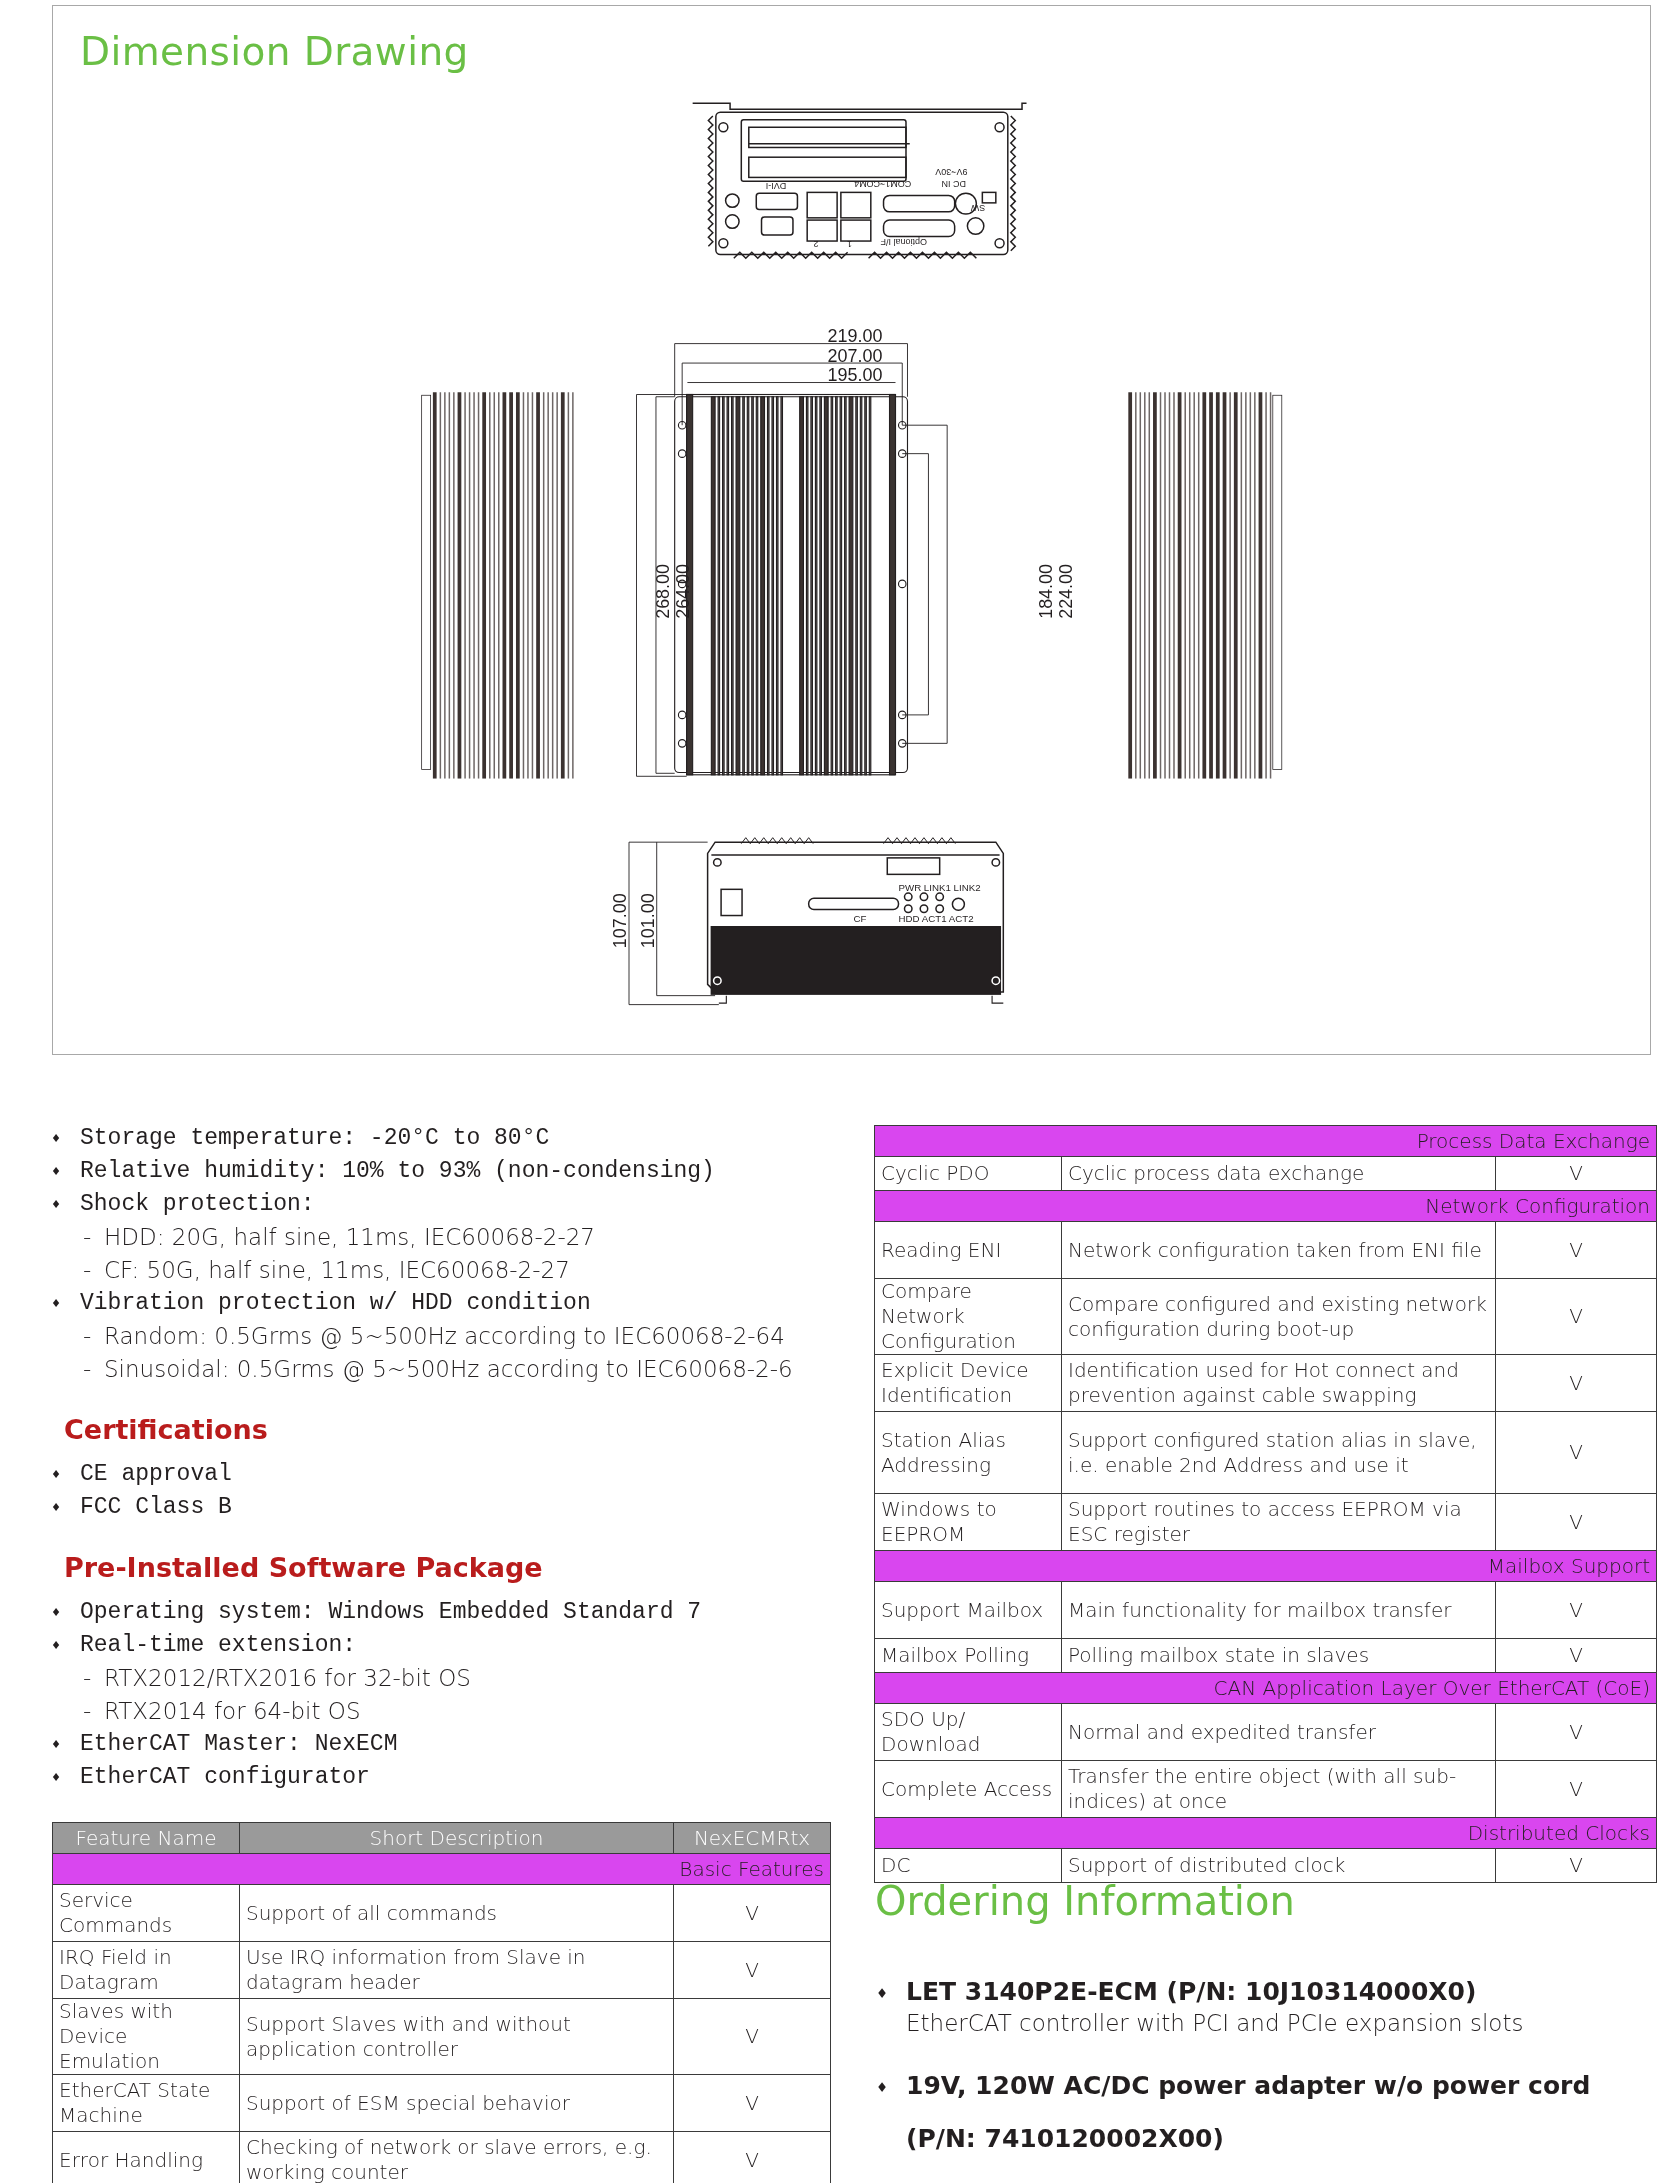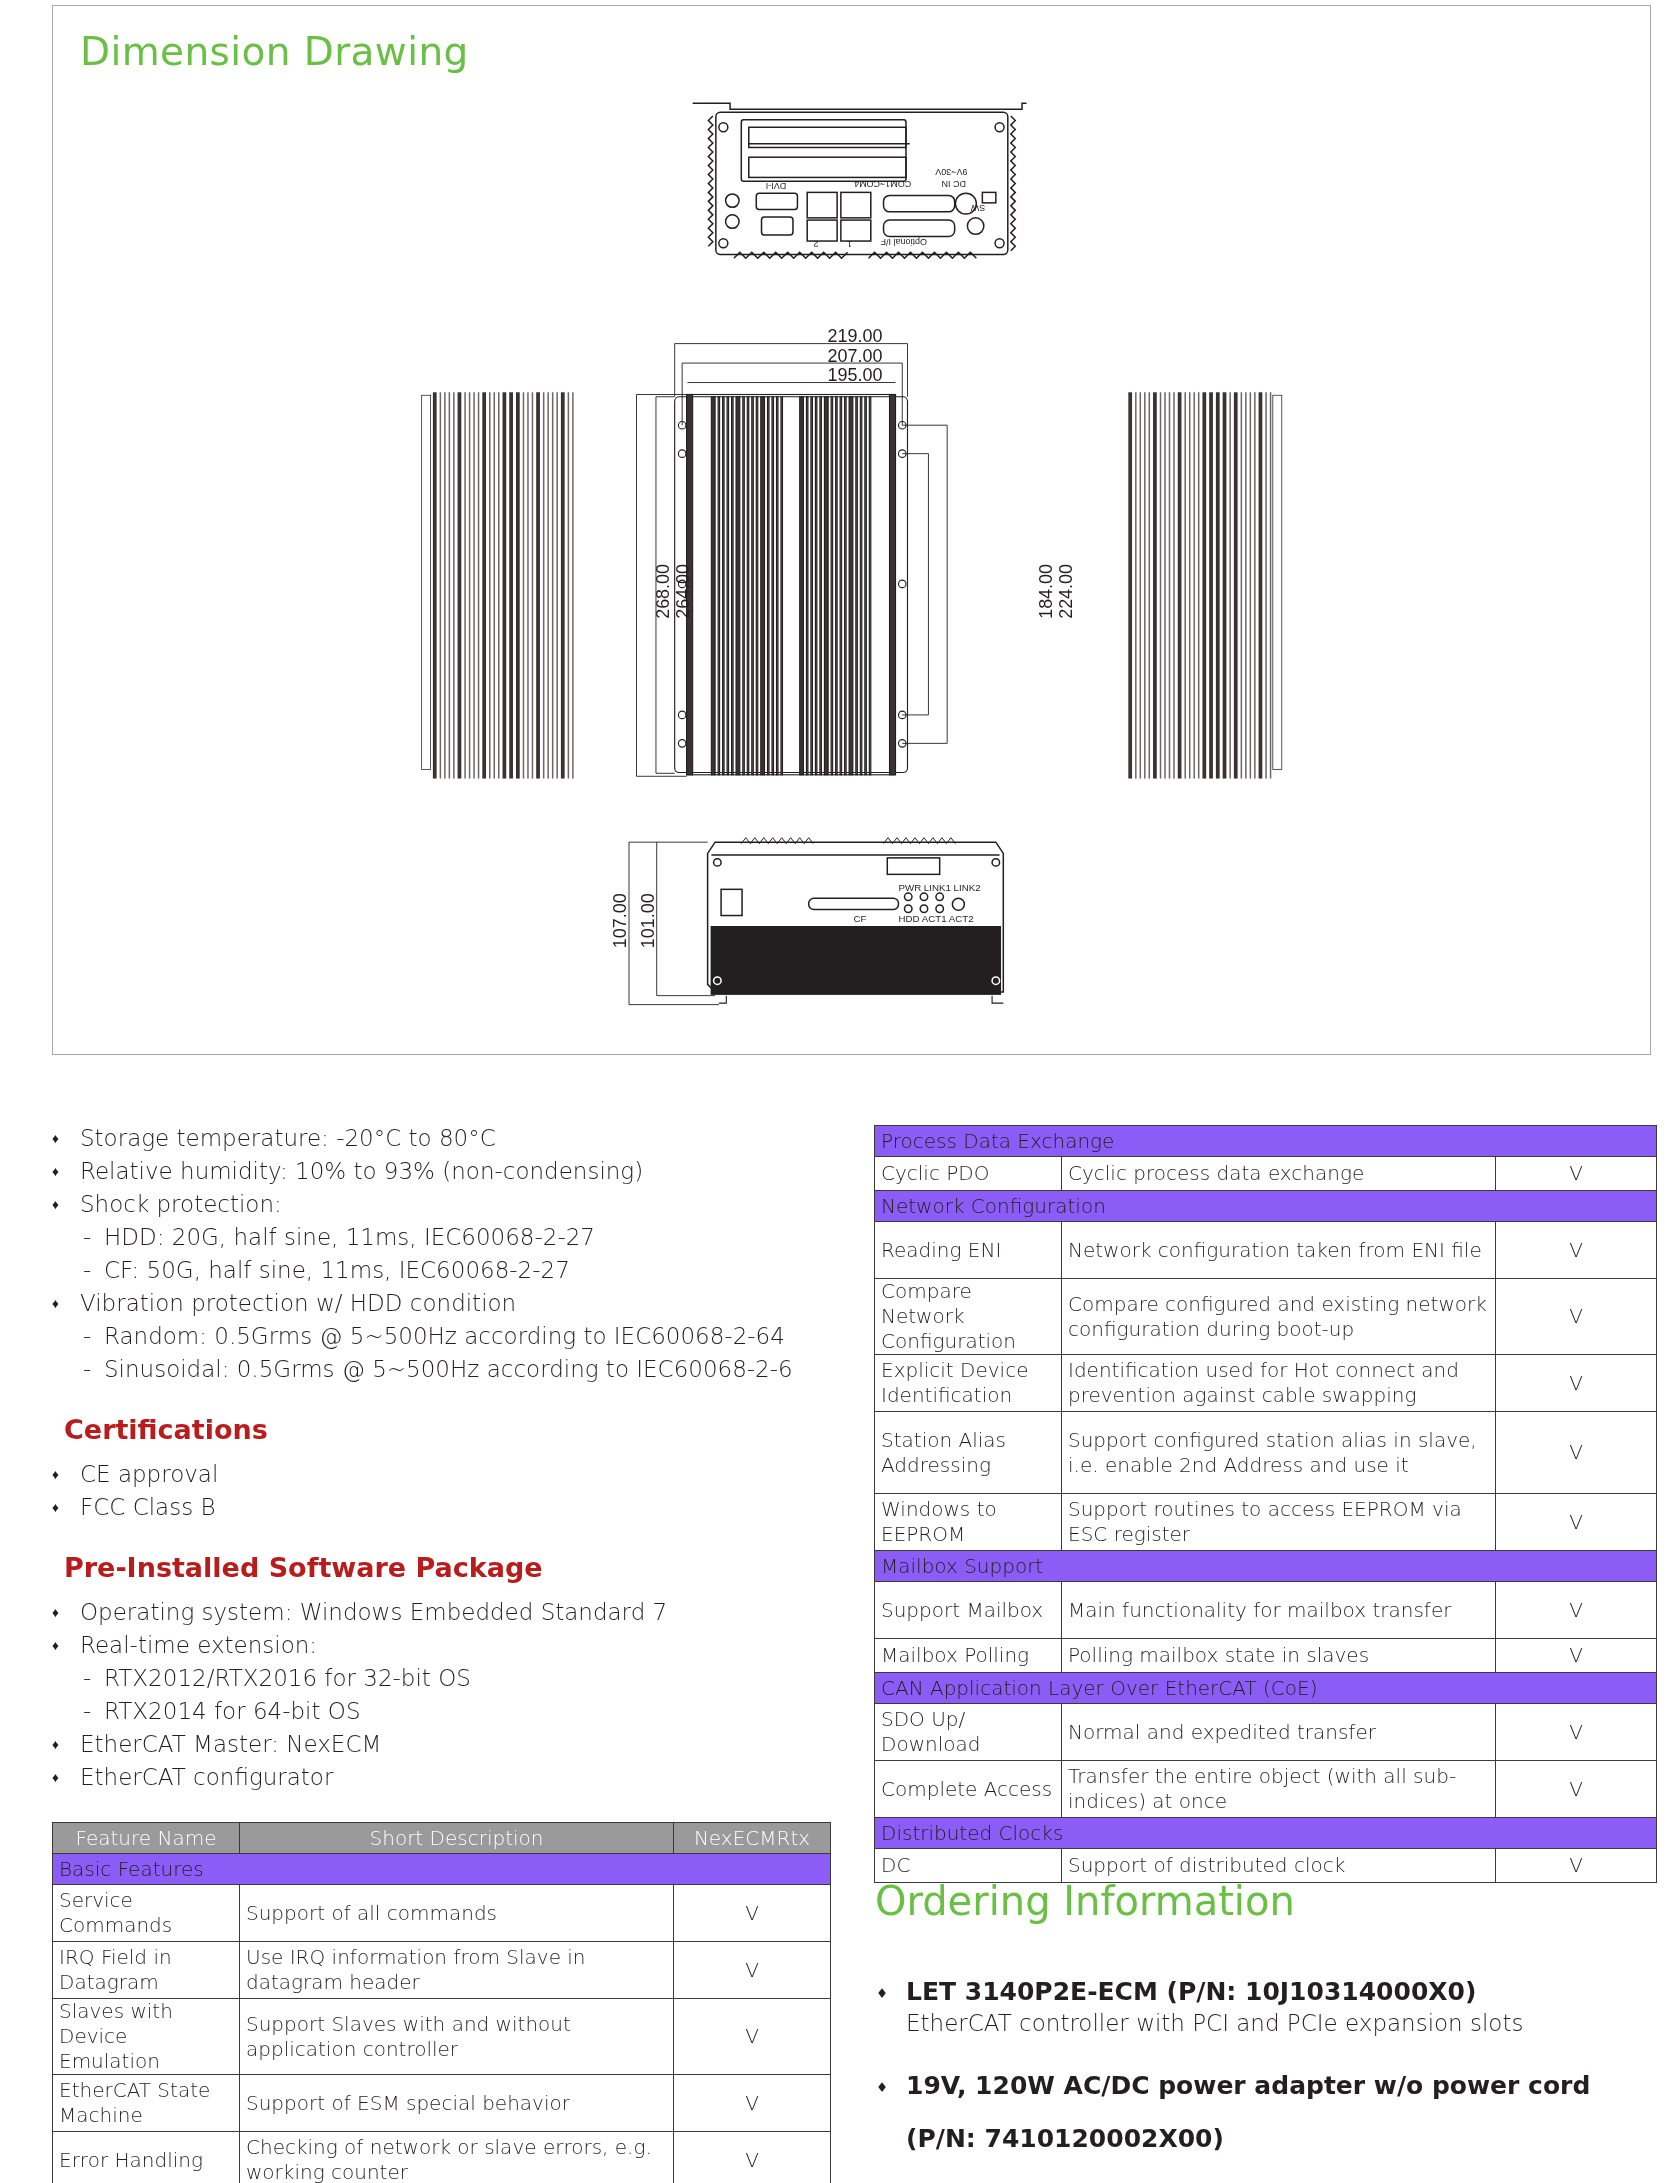--- a/index.html
+++ b/index.html
@@ -3,30 +3,30 @@
 <meta charset="utf-8">
 <style>
   html,body{margin:0;padding:0;background:#fff;}
   body{width:1672px;height:2183px;position:relative;overflow:hidden;font-family:"DejaVu Sans","Liberation Sans",sans-serif;color:#231f20;}
   .abs{position:absolute;}
   #drawing-box{left:52px;top:5.2px;width:1599px;height:1050px;border:1.5px solid #a8a8a8;box-sizing:border-box;}
   #dd-title{left:80px;top:28.5px;font-size:39px;color:#6abf45;font-weight:500;letter-spacing:0.4px;}
   svg text{font-family:"Liberation Sans",sans-serif;}
   .dim-label{font-size:24px;fill:#231f20;}
   .bullets{font-size:23px;line-height:33px;font-weight:300;color:#231f20;}
-  .bullets .li{position:relative;padding-left:28px;white-space:nowrap;}
+  .bullets .li{position:relative;padding-left:28px;white-space:nowrap;font-family:Liberation Mono, monospace;}
   .bullets .li::before{content:"\2666";position:absolute;left:0;top:0;font-size:13.5px;}
   .bullets .sub{position:relative;padding-left:52px;white-space:nowrap;}
   .bullets .sub::before{content:"-";position:absolute;left:31px;top:0;}
   .bullets h3{margin:12px;font-size:27px;font-weight:600;color:#b91c1c;line-height:33px;}
   .gap{height:15px;}
   table.spec{border-collapse:collapse;font-size:20px;font-weight:300;color:#231f20;table-layout:fixed;}
   table.spec td,table.spec th{border:1.9px solid #3a3a3a;padding:0 6px;line-height:25px;vertical-align:middle;}
   table.spec th{background:#9a9a9a;color:#fff;font-weight:300;text-align:center;height:30px;}
-  table.spec tr.group td{background:#8b5cf6;height:30px;}
+  table.spec tr.group td{background:#d946ef;height:30px;text-align:right;}
   table.spec td.v{text-align:center;}
   #order-title{left:875px;top:1878px;font-size:40px;color:#6abf45;font-weight:500;}
   .order{font-size:25px;color:#231f20;}
   .order .li{position:relative;padding-left:30px;white-space:nowrap;font-weight:600;}
   .order .li::before{content:"\2666";position:absolute;left:0;top:1.5px;font-size:13.5px;font-weight:400;}
   .order .desc{padding-left:30px;font-weight:300;font-size:23px;}
 </style>
 </head>
 <body>
 

